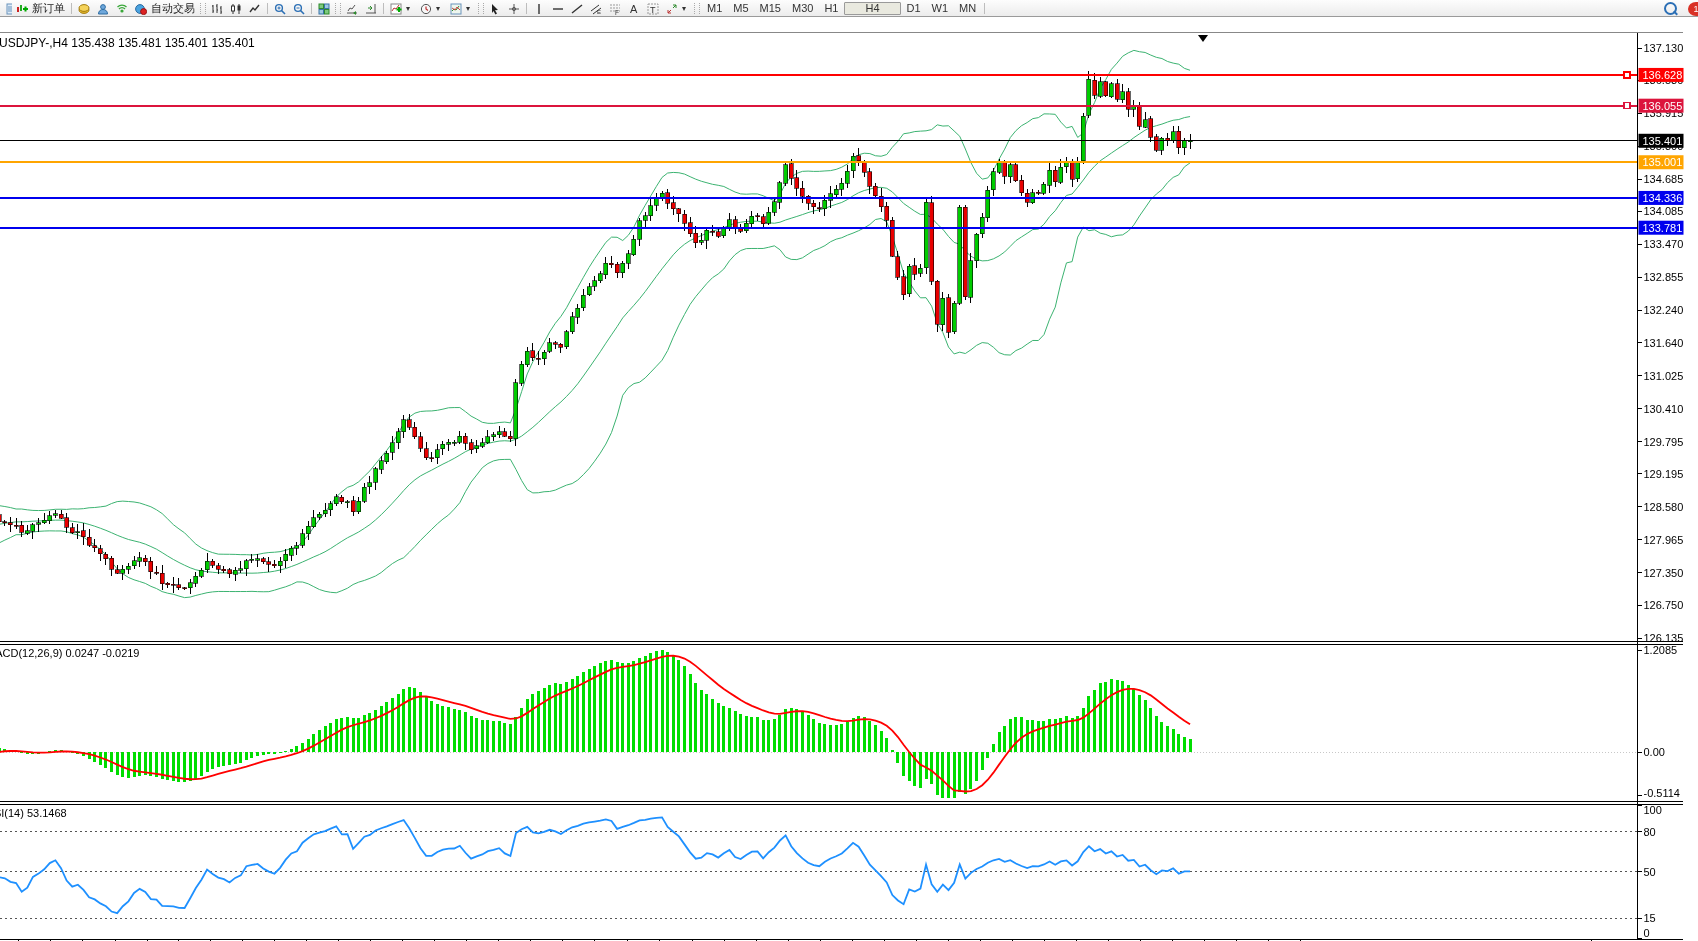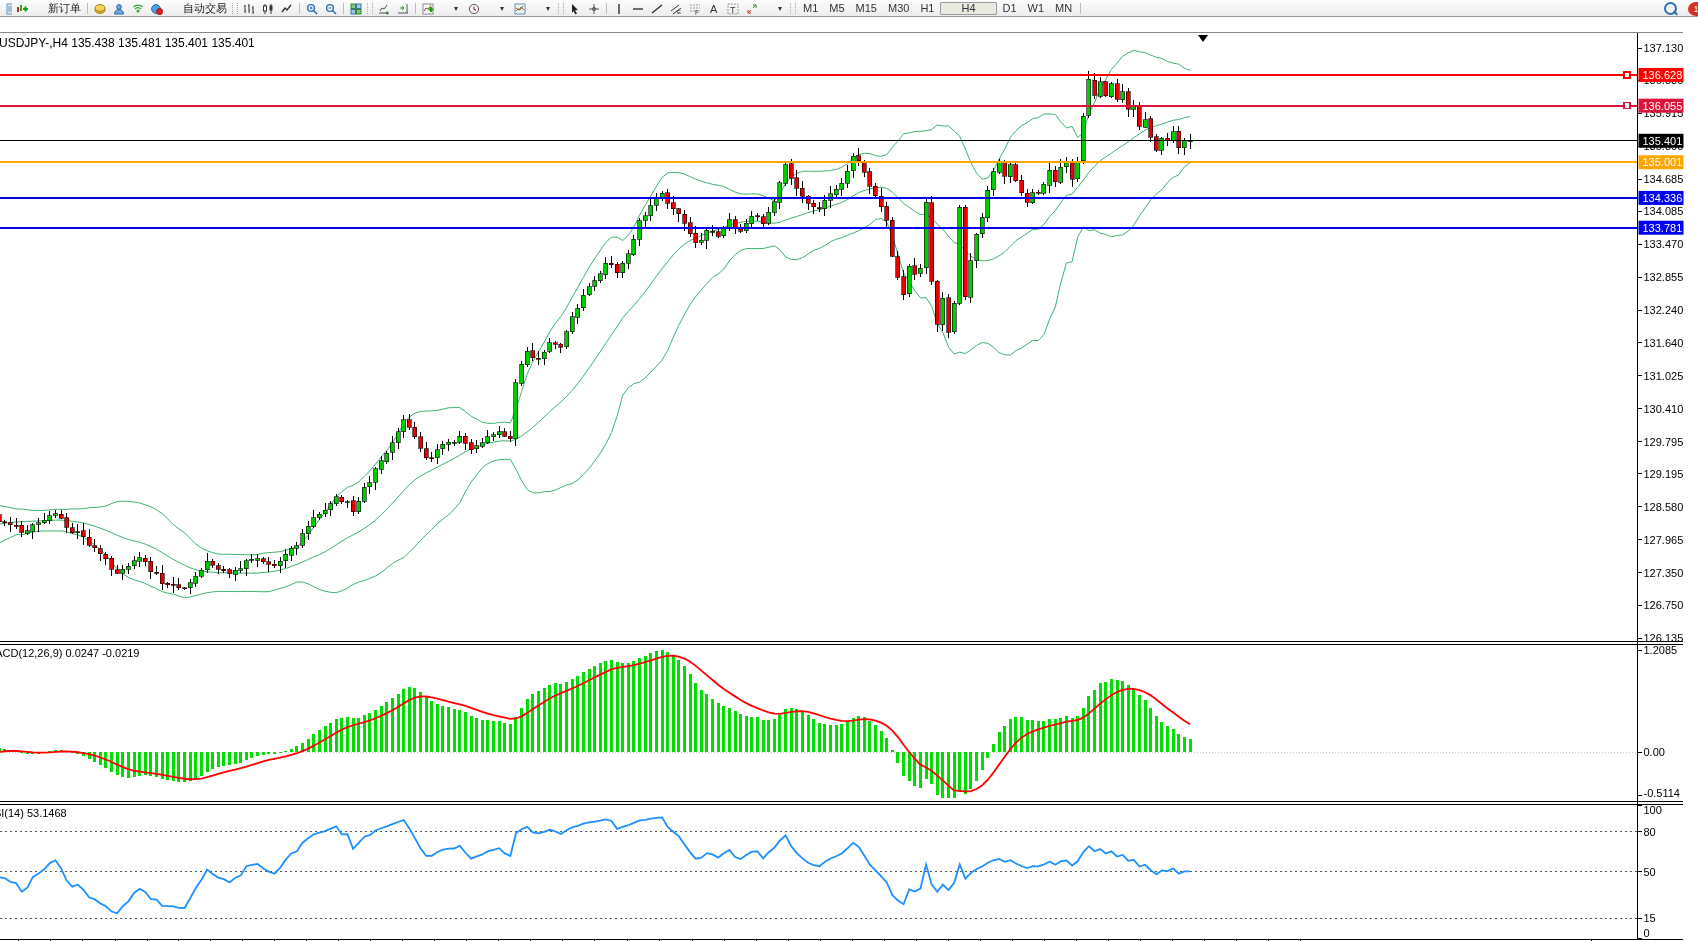--- a/index.html
+++ b/index.html
@@ -1,21 +1,21 @@
 <!DOCTYPE html>
 <html><head>
 <meta charset="utf-8">
 <style>
   html,body{margin:0;padding:0;width:1698px;height:941px;overflow:hidden;background:#fff;
     font-family:"Liberation Sans",sans-serif;-webkit-font-smoothing:none;}
   
   #toolbar{height:15px;display:flex;align-items:center;gap:1px;padding:1px 0 0 0;
     background:linear-gradient(#fdfdfd,#ececec);border-bottom:1px solid #9a9a9a;font-size:11px;color:#222;
     white-space:nowrap;}
-  .tb-btn{display:inline-flex;align-items:center;gap:20px;height:13px;padding:0 3px;cursor:default;}
+  .tb-btn{display:inline-flex;align-items:center;gap:4px;height:13px;padding:0 3px;cursor:default;}
   .tb-sep{width:1px;height:11px;background:#bdbdbd;margin:0 2px;flex:0 0 auto;}
   .tb-grip{width:4px;height:11px;margin:0 1px;border-left:1px dotted #aaa;border-right:1px dotted #aaa;flex:0 0 auto;}
   .tbi{display:inline-block;width:12px;height:12px;line-height:12px;text-align:center;}
   .caret{font-size:8px;color:#333;width:7px;display:inline-block;}
   .tf-btn{padding:0 5px;height:13px;line-height:13px;color:#333;text-align:right;}
   .tf-btn.active{background:#e9e9df;border:1px solid #9a9a9a;border-radius:1px;padding:0 20px;height:11px;line-height:11px;}
   #tb-right{margin-left:auto;display:flex;align-items:center;}
   .mag{position:relative;width:9px;height:9px;border:2px solid #2b6fb5;border-radius:50%;display:inline-block;}
   .mag:after{content:"";position:absolute;width:5px;height:2px;background:#2b6fb5;transform:rotate(45deg);left:7px;top:8px;}
   #notif{width:16px;height:14px;background:#d93025;border-radius:50% 0 0 50%;margin-left:8px;margin-right:-6px;

